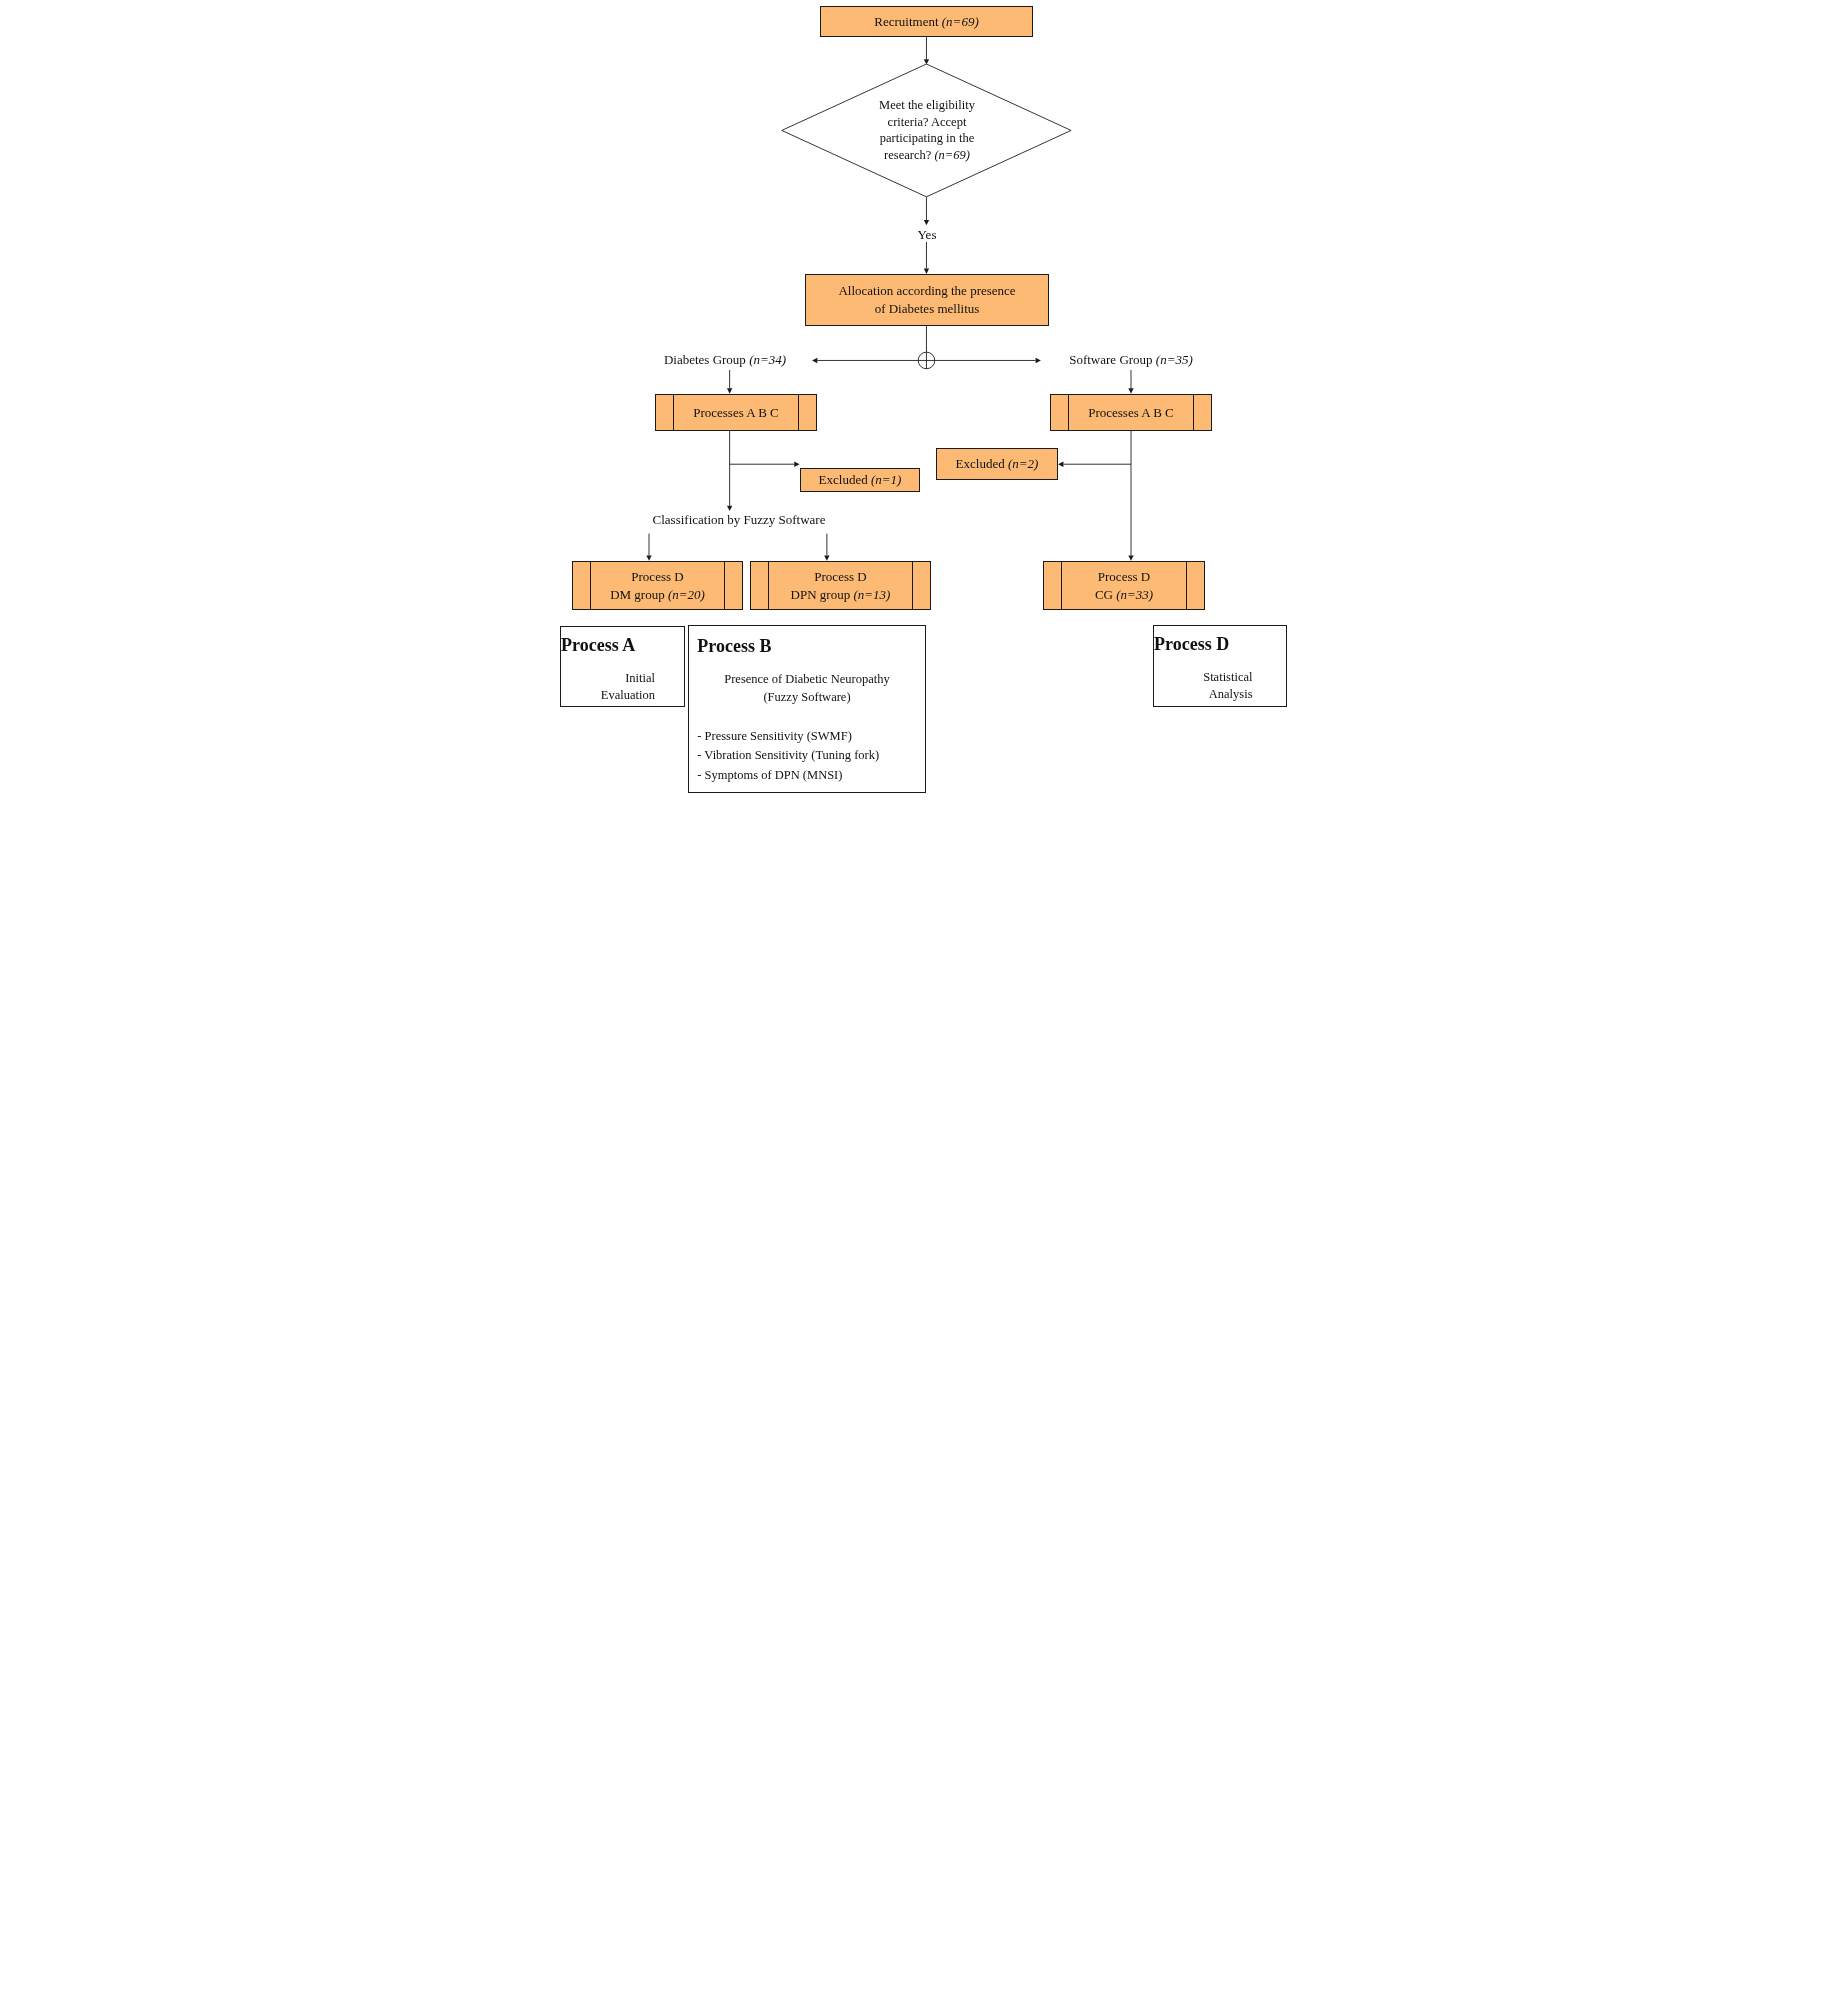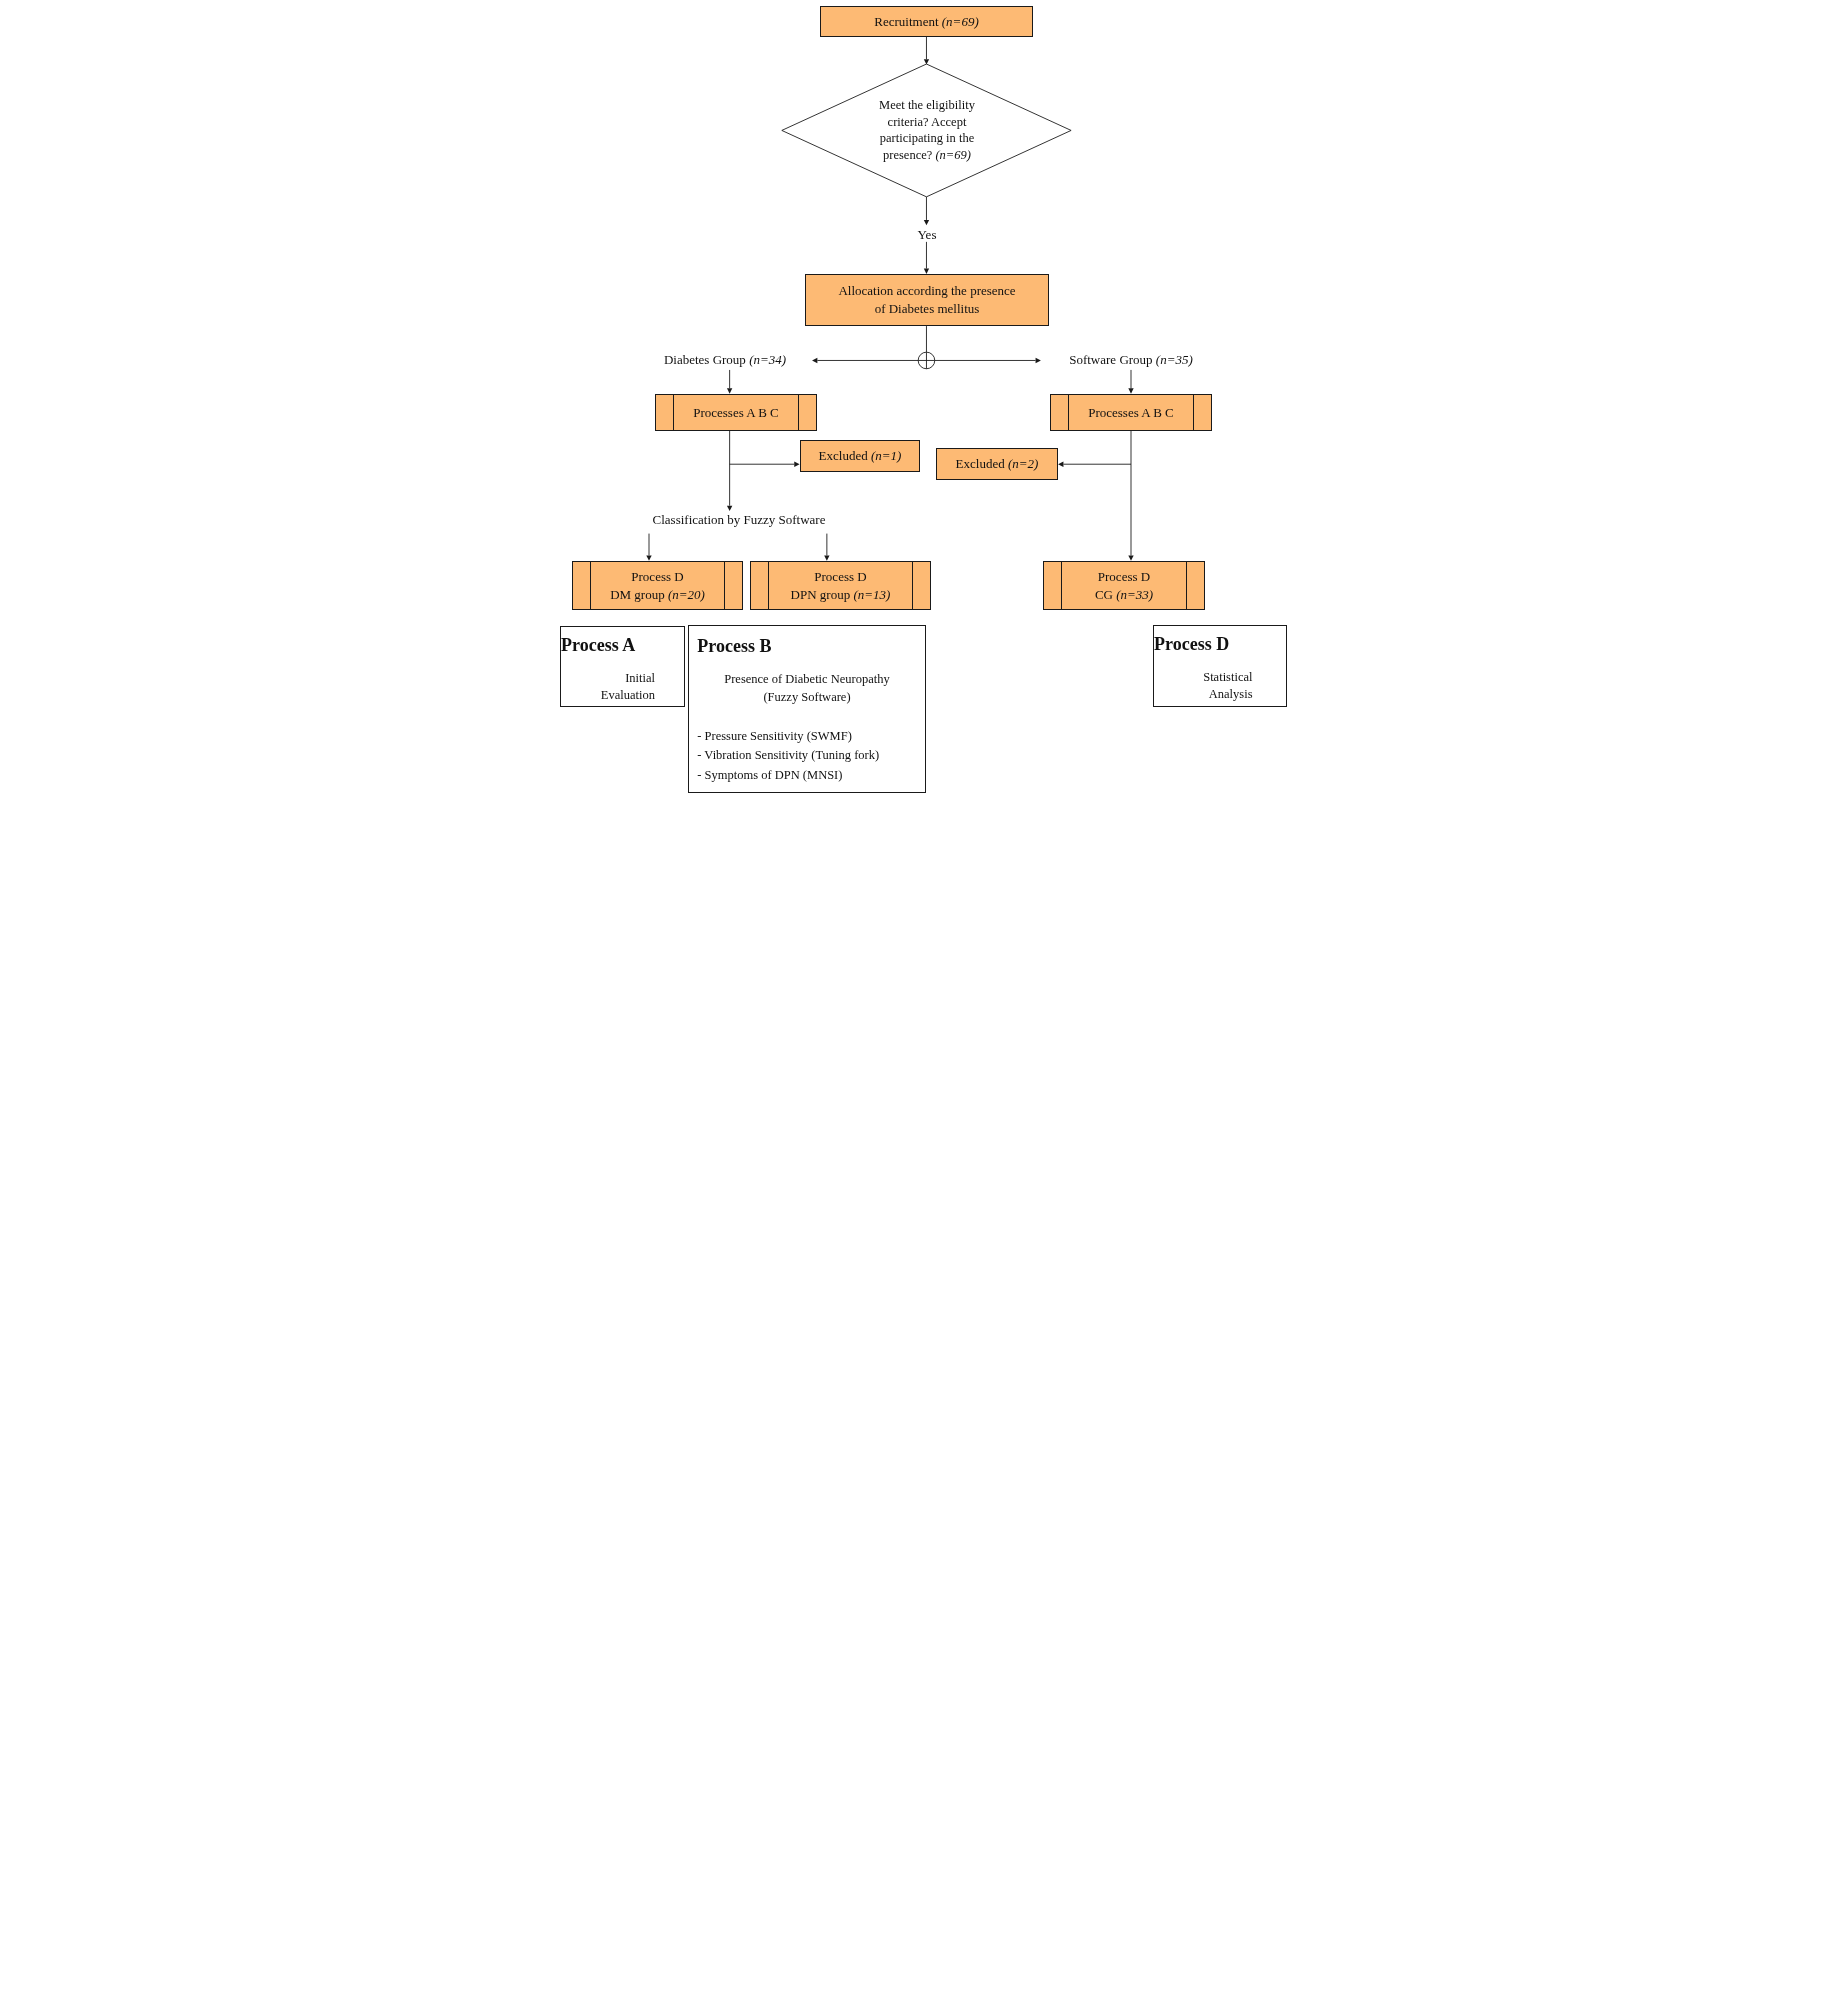--- a/index.html
+++ b/index.html
@@ -112,21 +112,21 @@
     <div>
       <span>Recruitment </span><span class="it">(n=69)</span>
     </div>
   </div>
 
   <div class="diamond-text">
     <div>Meet the eligibility</div>
     <div>criteria? Accept</div>
     <div>participating in the</div>
     <div>
-      <span>presence? </span><span class="it">(n=69)</span>
+      <span>research? </span><span class="it">(n=69)</span>
     </div>
   </div>
 
   <div class="floating-label" style="left:355px; top:227px; width:36px;">Yes</div>
 
   <div class="node" style="left:251px; top:274px; width:244px; height:52px;">
     <div>Allocation  according the presence</div>
     <div>of Diabetes mellitus</div>
   </div>
 
@@ -142,21 +142,21 @@
     <div class="pp-bar pp-bar-r"></div>
     <div>Processes A B C</div>
   </div>
 
   <div class="node" style="left:496px; top:394px; width:162px; height:37px;">
     <div class="pp-bar pp-bar-l"></div>
     <div class="pp-bar pp-bar-r"></div>
     <div>Processes A B C</div>
   </div>
 
-  <div class="node" style="left:246px; top:440px; width:120px; height:32px;">
+  <div class="node" style="left:246px; top:468px; width:120px; height:24px;">
     <div>
       <span>Excluded </span><span class="it">(n=1)</span>
     </div>
   </div>
 
   <div class="node" style="left:382px; top:448px; width:122px; height:32px;">
     <div>
       <span>Excluded </span><span class="it">(n=2)</span>
     </div>
   </div>

